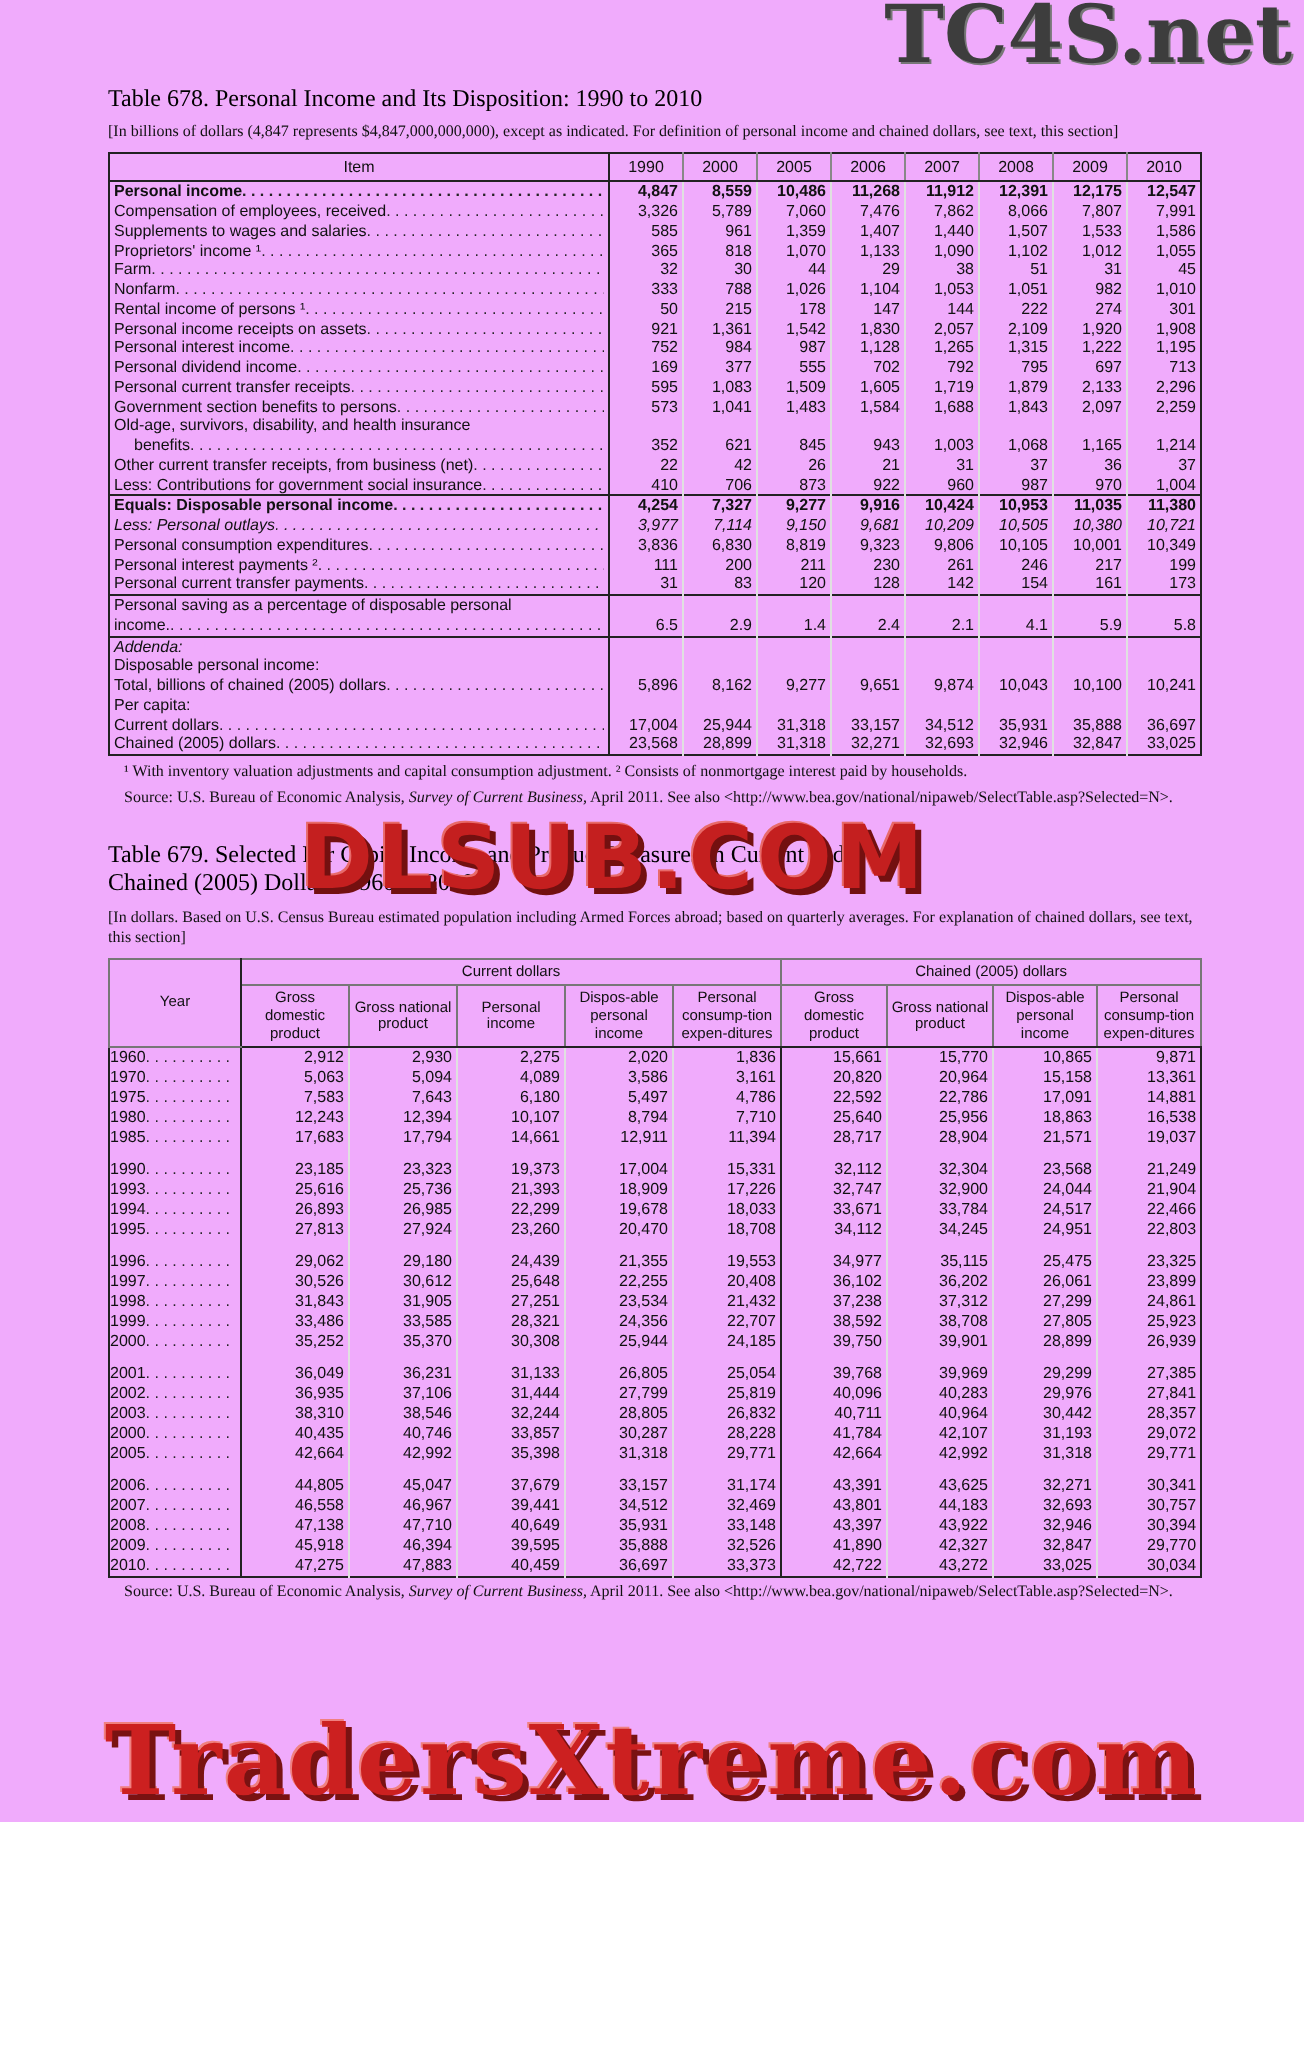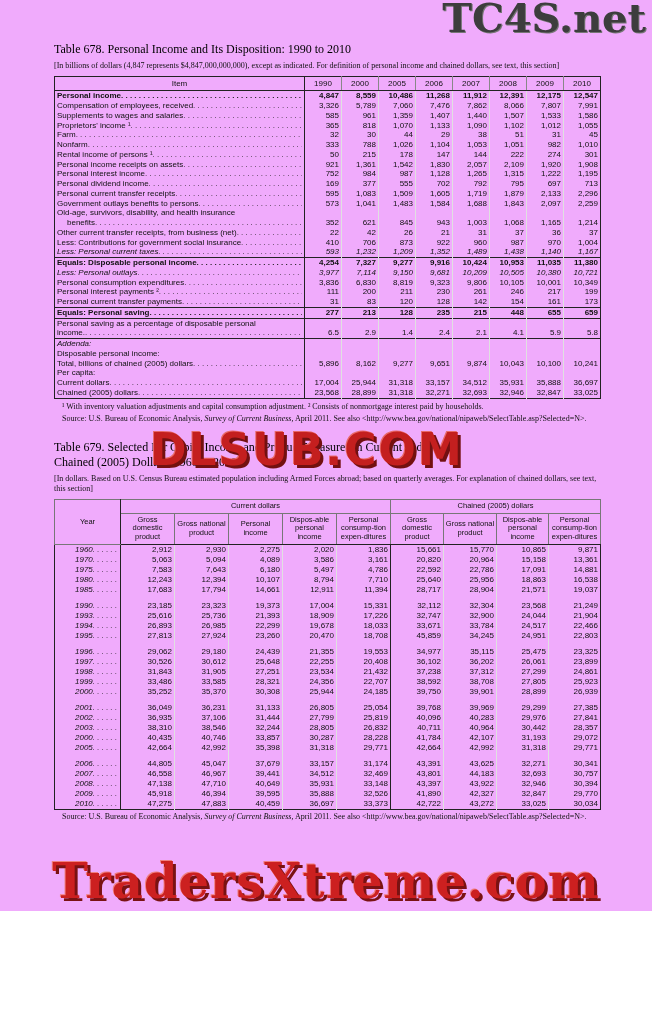--- a/index.html
+++ b/index.html
@@ -21,21 +21,21 @@
   #t678 td{font-size:8px;line-height:1.22;padding:0 2px;vertical-align:bottom;}
   #t678 td.lbl{border-right:1px solid #222;}
   #t678 td.num{text-align:right;border-left:1px solid #e0e0e0;}
 
   #t679{border:1px solid #222;margin-top:2px;}
   #t679 th{font-weight:normal;font-size:7.5px;line-height:1.15;text-align:center;
            vertical-align:middle;border:1px solid #777;padding:2px 1px;}
   #t679 thead tr:last-child th{border-bottom:1px solid #222;}
   #t679 th.year-h{border-right:1px solid #222;}
   #t679 td{font-size:8px;line-height:1.25;padding:0 2px;vertical-align:bottom;}
-  #t679 td.yr{border-right:1px solid #222;padding-left:20px;font-style:italic;}
+  #t679 td.yr{border-right:1px solid #222;padding-left:0;}
   #t679 td.num{text-align:right;border-left:1px solid #e0e0e0;}
   #t679 .grp-start{border-left:1px solid #222 !important;}
   #t679 tr.gap-above td{padding-top:6px;}
 
   tr.bold td{font-weight:bold;}
   tr.italic td{font-style:italic;}
   tr.rule-above td{border-top:1px solid #222;}
   tr.space-above td{padding-top:5px;}
 
   td.ind0{padding-left:3px;}  td.ind1{padding-left:9px;}
@@ -270,21 +270,21 @@
             <td class="num">1,509</td>
             <td class="num">1,605</td>
             <td class="num">1,719</td>
             <td class="num">1,879</td>
             <td class="num">2,133</td>
             <td class="num">2,296</td>
           </tr>
           <tr>
             <td class="lbl ind2">
               <div class="lblwrap">
-                <span class="txt">Government outlays benefits to persons</span>
+                <span class="txt">Government section benefits to persons</span>
                 <span class="dots"></span>
               </div>
             </td>
             <td class="num">573</td>
             <td class="num">1,041</td>
             <td class="num">1,483</td>
             <td class="num">1,584</td>
             <td class="num">1,688</td>
             <td class="num">1,843</td>
             <td class="num">2,097</td>
@@ -334,36 +334,20 @@
             </td>
             <td class="num">410</td>
             <td class="num">706</td>
             <td class="num">873</td>
             <td class="num">922</td>
             <td class="num">960</td>
             <td class="num">987</td>
             <td class="num">970</td>
             <td class="num">1,004</td>
           </tr>
-          <tr class="italic">
-            <td class="lbl ind0">
-              <div class="lblwrap">
-                <span class="txt">Less: Personal current taxes</span>
-                <span class="dots"></span>
-              </div>
-            </td>
-            <td class="num">593</td>
-            <td class="num">1,232</td>
-            <td class="num">1,209</td>
-            <td class="num">1,352</td>
-            <td class="num">1,489</td>
-            <td class="num">1,438</td>
-            <td class="num">1,140</td>
-            <td class="num">1,167</td>
-          </tr>
           <tr class="bold rule-above">
             <td class="lbl ind0">
               <div class="lblwrap">
                 <span class="txt">Equals: Disposable personal income</span>
                 <span class="dots"></span>
               </div>
             </td>
             <td class="num">4,254</td>
             <td class="num">7,327</td>
             <td class="num">9,277</td>
@@ -429,36 +413,20 @@
               </div>
             </td>
             <td class="num">31</td>
             <td class="num">83</td>
             <td class="num">120</td>
             <td class="num">128</td>
             <td class="num">142</td>
             <td class="num">154</td>
             <td class="num">161</td>
             <td class="num">173</td>
-          </tr>
-          <tr class="bold rule-above">
-            <td class="lbl ind0">
-              <div class="lblwrap">
-                <span class="txt">Equals: Personal saving</span>
-                <span class="dots"></span>
-              </div>
-            </td>
-            <td class="num">277</td>
-            <td class="num">213</td>
-            <td class="num">128</td>
-            <td class="num">235</td>
-            <td class="num">215</td>
-            <td class="num">448</td>
-            <td class="num">655</td>
-            <td class="num">659</td>
           </tr>
           <tr class="rule-above">
             <td class="lbl ind0">
               <div class="lblwrap">
                 <span class="txt">Personal saving as a percentage of disposable personal</span>
               </div>
               <div class="lblwrap" style="padding-left: 0px;">
                 <span class="txt">income.</span>
                 <span class="dots"></span>
               </div>
@@ -750,21 +718,21 @@
               <div class="lblwrap">
                 <span class="txt">1995</span>
                 <span class="dots"></span>
               </div>
             </td>
             <td class="num">27,813</td>
             <td class="num">27,924</td>
             <td class="num">23,260</td>
             <td class="num">20,470</td>
             <td class="num">18,708</td>
-            <td class="num grp-start">45,859</td>
+            <td class="num grp-start">34,112</td>
             <td class="num">34,245</td>
             <td class="num">24,951</td>
             <td class="num">22,803</td>
           </tr>
           <tr class="gap-above">
             <td class="yr">
               <div class="lblwrap">
                 <span class="txt">1996</span>
                 <span class="dots"></span>
               </div>

